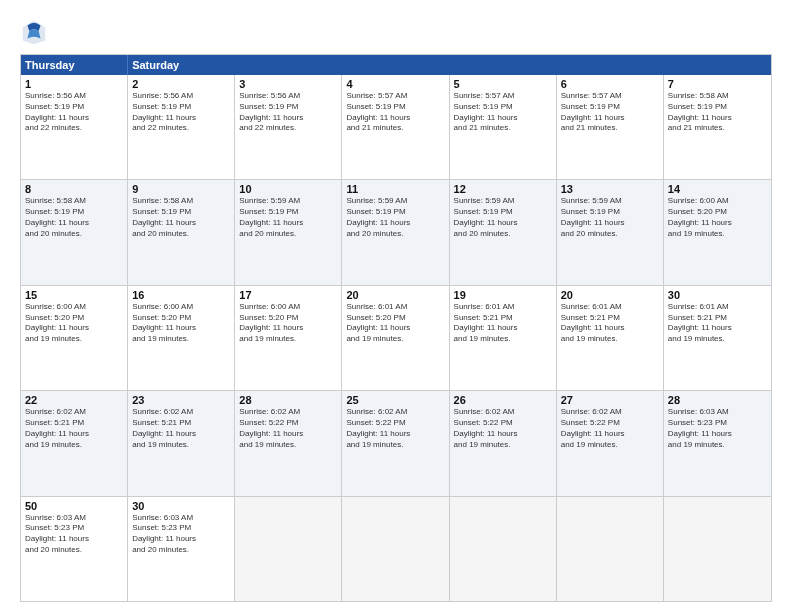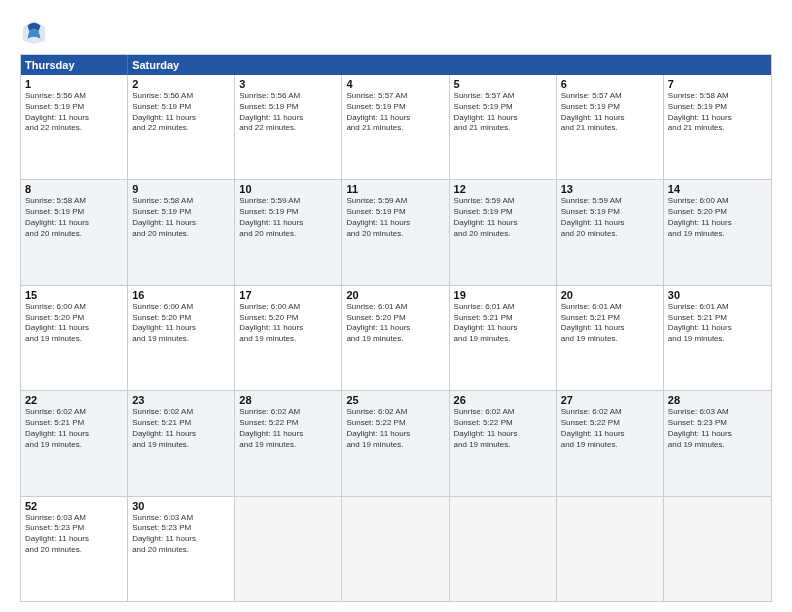--- a/index.html
+++ b/index.html
@@ -334,21 +334,21 @@
           <div class="cal-cell alt-row">
             <span class="day-num">28</span>
             <div class="cell-text">Sunrise: 6:03 AM</div>
             <div class="cell-text">Sunset: 5:23 PM</div>
             <div class="cell-text">Daylight: 11 hours</div>
             <div class="cell-text">and 19 minutes.</div>
           </div>
         </div>
         <div class="cal-row">
           <div class="cal-cell">
-            <span class="day-num">52</span>
+            <span class="day-num">50</span>
             <div class="cell-text">Sunrise: 6:03 AM</div>
             <div class="cell-text">Sunset: 5:23 PM</div>
             <div class="cell-text">Daylight: 11 hours</div>
             <div class="cell-text">and 20 minutes.</div>
           </div>
           <div class="cal-cell">
             <span class="day-num">30</span>
             <div class="cell-text">Sunrise: 6:03 AM</div>
             <div class="cell-text">Sunset: 5:23 PM</div>
             <div class="cell-text">Daylight: 11 hours</div>

